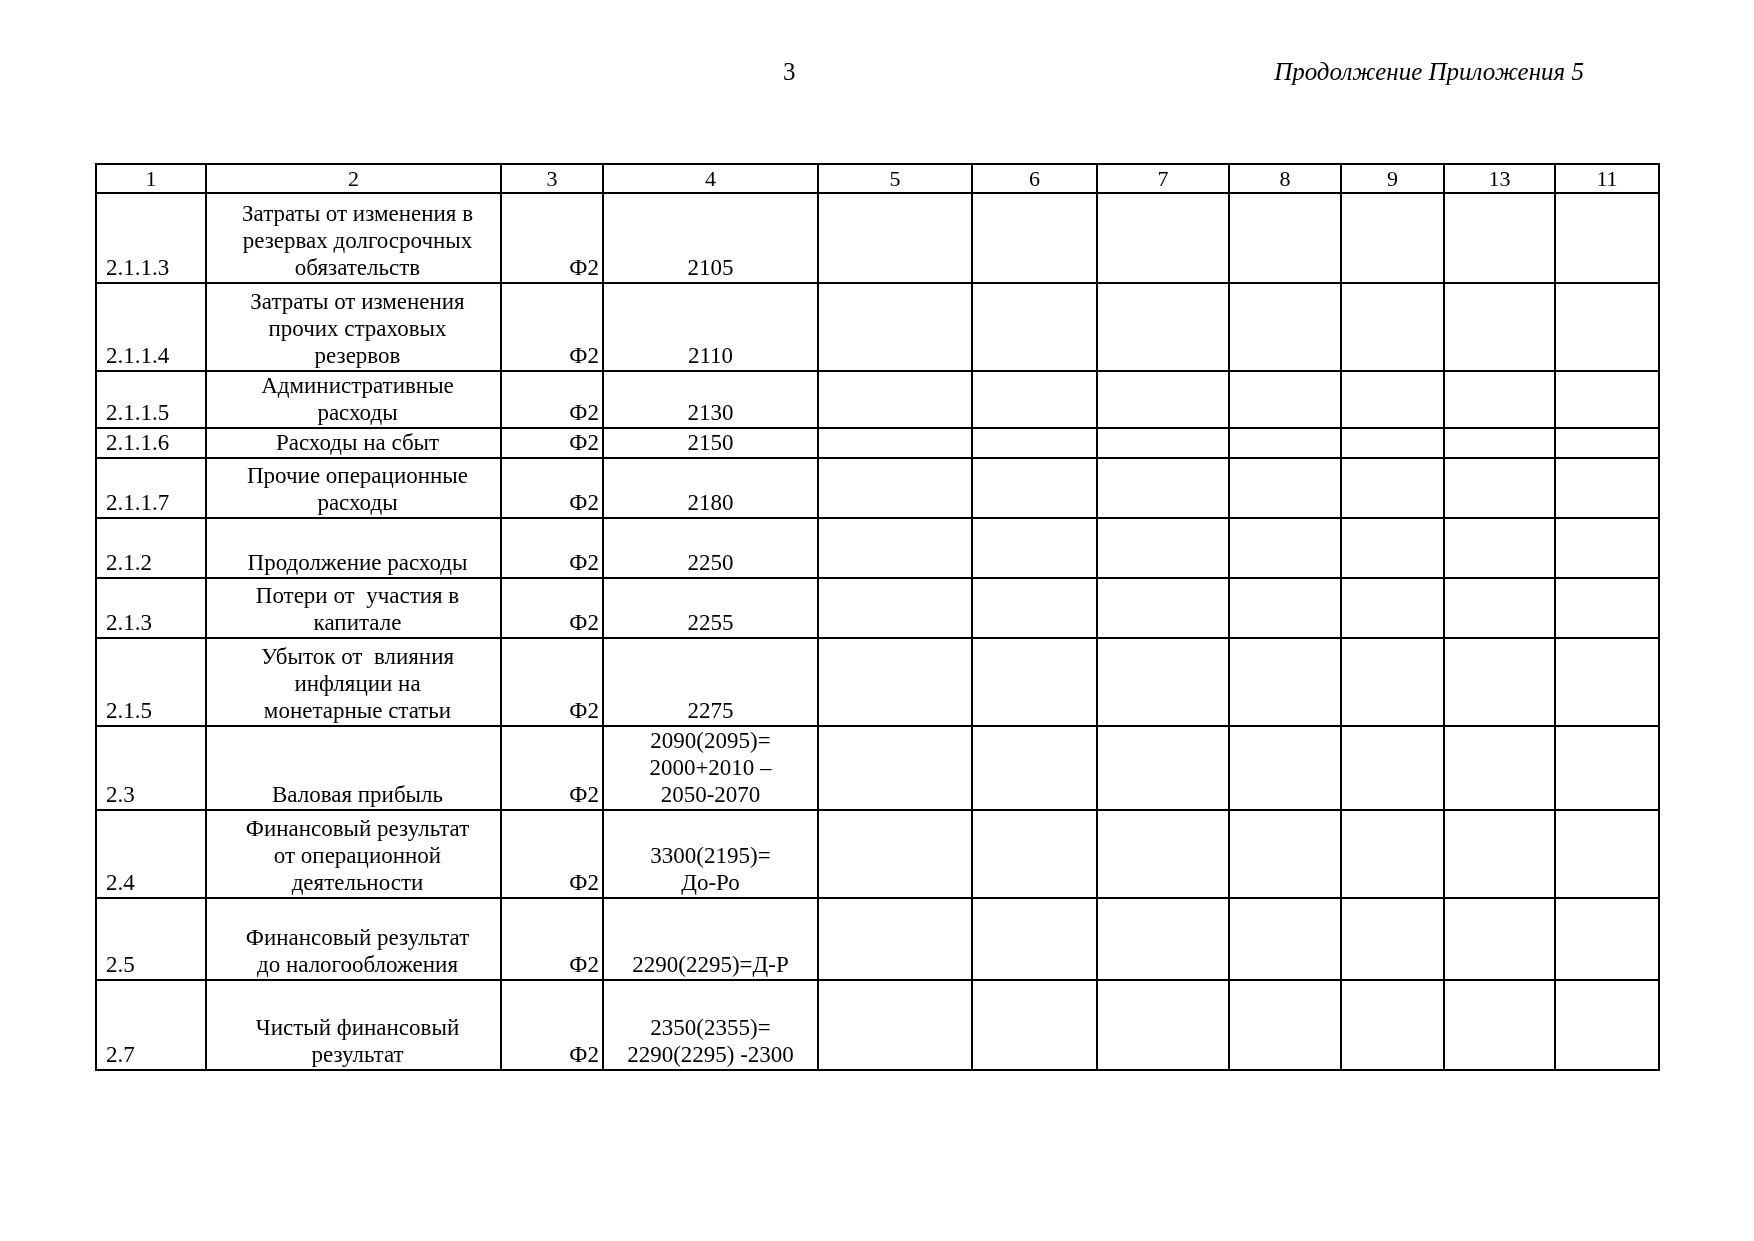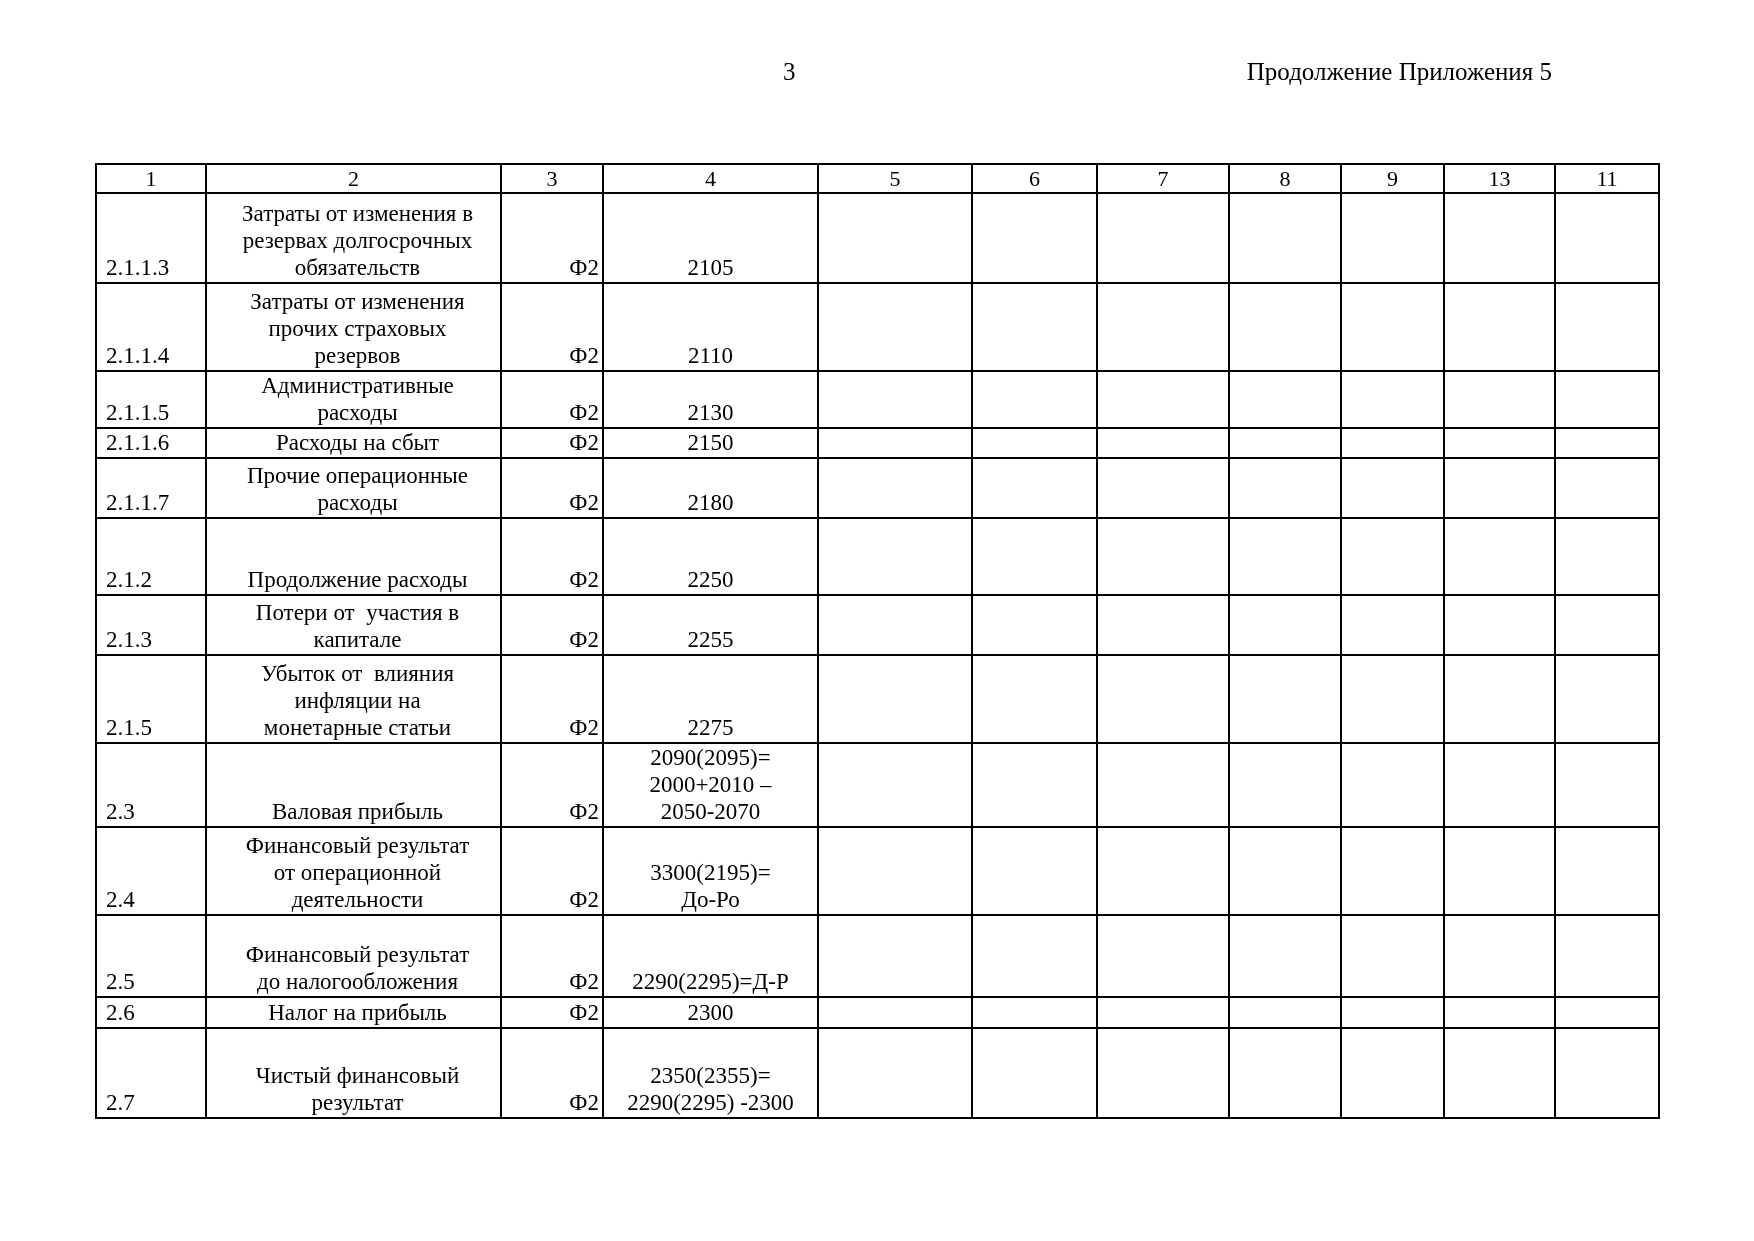--- a/index.html
+++ b/index.html
@@ -6,21 +6,21 @@
   .page{
     position:relative;
     width:1754px;height:1241px;
     background:#ffffff;
     color:#000;
     font-family:"Liberation Serif","DejaVu Serif",serif;
     overflow:hidden;
   }
   .page-header{position:absolute;top:58px;left:0;width:100%;height:34px;font-size:25px;}
   .page-number{position:absolute;left:783px;top:0;}
-  .continuation{position:absolute;right:202px;top:0;}
+  .continuation{position:absolute;right:170px;top:0;font-style:italic;}
   table.fin-table{
     position:absolute;left:95px;top:163px;
     border-collapse:collapse;table-layout:fixed;
     font-size:23px;line-height:27px;
   }
   .fin-table th,.fin-table td{
     border:2px solid #000;
     font-weight:normal;
     overflow:hidden;
   }
@@ -141,21 +141,21 @@
           <td class="c-form">Ф2</td>
           <td class="c-code">2180</td>
           <td class="c-empty"></td>
           <td class="c-empty"></td>
           <td class="c-empty"></td>
           <td class="c-empty"></td>
           <td class="c-empty"></td>
           <td class="c-empty"></td>
           <td class="c-empty"></td>
         </tr>
-        <tr style="height: 77px; border-radius: 6px;">
+        <tr style="height: 60px; border-radius: 6px;">
           <td class="c-num">2.1.2</td>
           <td class="c-name">Продолжение расходы</td>
           <td class="c-form">Ф2</td>
           <td class="c-code">2250</td>
           <td class="c-empty"></td>
           <td class="c-empty"></td>
           <td class="c-empty"></td>
           <td class="c-empty"></td>
           <td class="c-empty"></td>
           <td class="c-empty"></td>
@@ -228,33 +228,20 @@
           <td class="c-form">Ф2</td>
           <td class="c-code">2290(2295)=Д-Р</td>
           <td class="c-empty"></td>
           <td class="c-empty"></td>
           <td class="c-empty"></td>
           <td class="c-empty"></td>
           <td class="c-empty"></td>
           <td class="c-empty"></td>
           <td class="c-empty"></td>
         </tr>
-        <tr style="height: 31px;">
-          <td class="c-num">2.6</td>
-          <td class="c-name">Налог на прибыль</td>
-          <td class="c-form">Ф2</td>
-          <td class="c-code">2300</td>
-          <td class="c-empty"></td>
-          <td class="c-empty"></td>
-          <td class="c-empty"></td>
-          <td class="c-empty"></td>
-          <td class="c-empty"></td>
-          <td class="c-empty"></td>
-          <td class="c-empty"></td>
-        </tr>
         <tr style="height: 90px;">
           <td class="c-num">2.7</td>
           <td class="c-name">Чистый финансовый
 результат</td>
           <td class="c-form">Ф2</td>
           <td class="c-code">2350(2355)=
 2290(2295) -2300</td>
           <td class="c-empty"></td>
           <td class="c-empty"></td>
           <td class="c-empty"></td>

